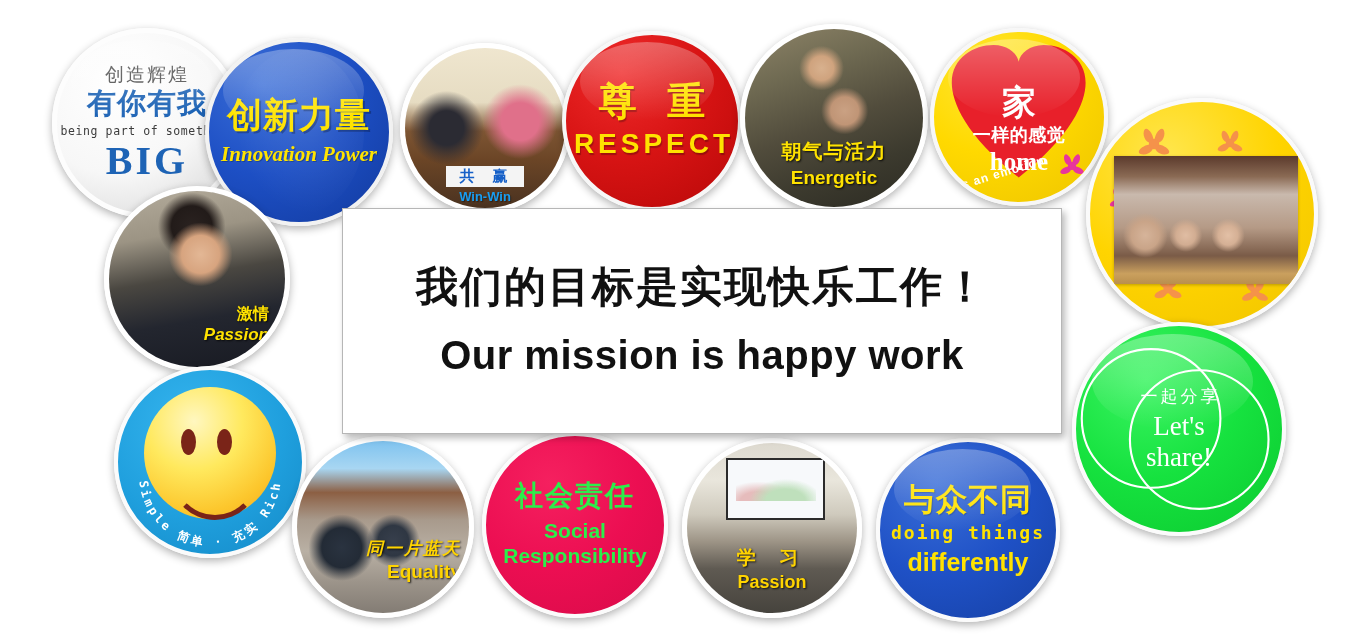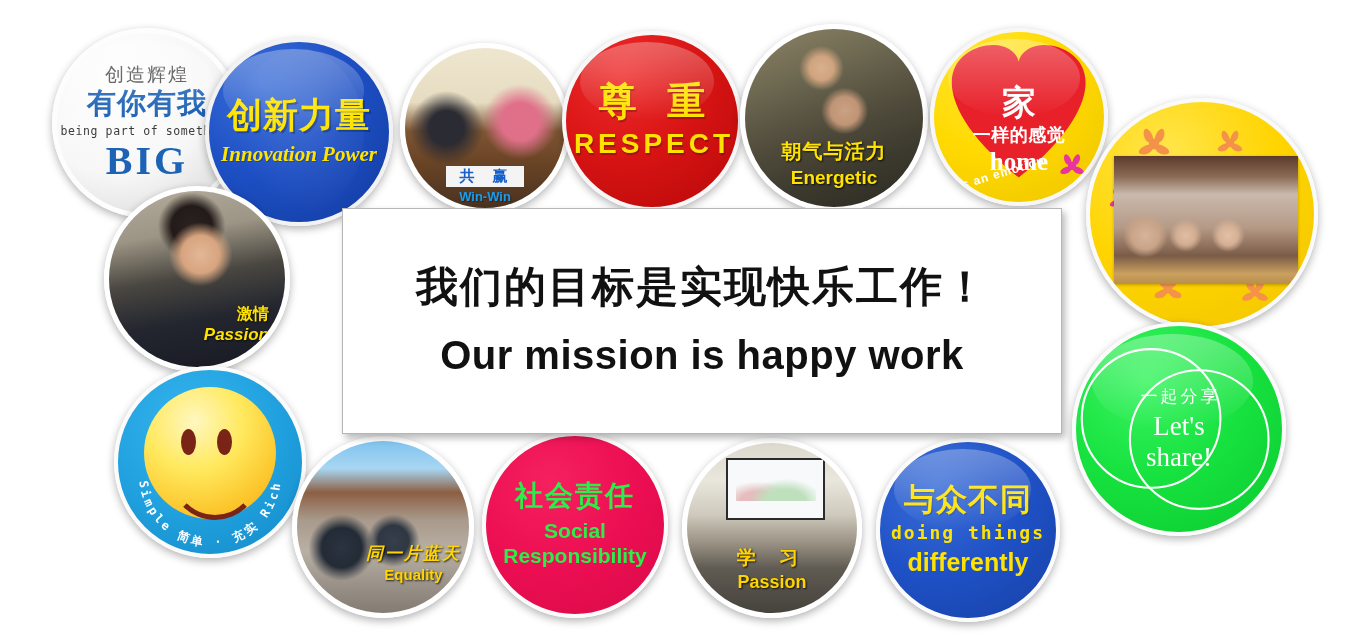--- a/index.html
+++ b/index.html
@@ -152,22 +152,22 @@
   
   #b-equ{left:292px;top:436px;width:182px;height:182px;border:5px solid #fff;}
   #b-equ .ph{position:absolute;inset:0;
     background:
       radial-gradient(circle at 26% 62%,#2a3340 0%,#232b36 12%,rgba(35,43,54,0) 20%),
       radial-gradient(circle at 56% 58%,#373f4c 0%,#2f3743 11%,rgba(47,55,67,0) 19%),
       linear-gradient(180deg,#7fc3ef 0%,#a8d6f2 16%,#8c5f43 30%,#a89a8c 46%,#b9b0a4 64%,#9c948a 82%,#837c74 100%);}
   #b-equ .cap{position:absolute;right:8px;bottom:30px;text-align:center;}
   #b-equ .c1{font-size:17px;font-weight:bold;color:#ffd400;letter-spacing:2px;
     text-shadow:1px 1px 2px rgba(0,0,0,.8);font-style:italic;}
-  #b-equ .c2{display:block;font-size:15px;font-weight:bold;color:#ffd400;margin-top:1px;
-    text-shadow:1px 1px 2px rgba(0,0,0,.8);}
+  #b-equ .c2{display:block;font-size:19px;font-weight:bold;color:#ffd400;margin-top:1px;
+    text-shadow:1px 1px 2px rgba(0,0,0,.8);text-align:right;}
 
   
   #b-soc{left:482px;top:432px;width:186px;height:186px;
     background:radial-gradient(circle at 36% 26%,#f5205f 0%,#ec0e52 50%,#d80b49 100%);
     border:4px solid #fbfbfb;}
   #b-soc .l1{font-size:28px;color:#2bee4b;font-weight:bold;letter-spacing:2px;line-height:1;}
   #b-soc .l2{font-size:21px;color:#2bee4b;font-weight:bold;margin-top:9px;line-height:1.15;}
 
   
   #b-lea{left:682px;top:438px;width:180px;height:180px;border:5px solid #fff;}

